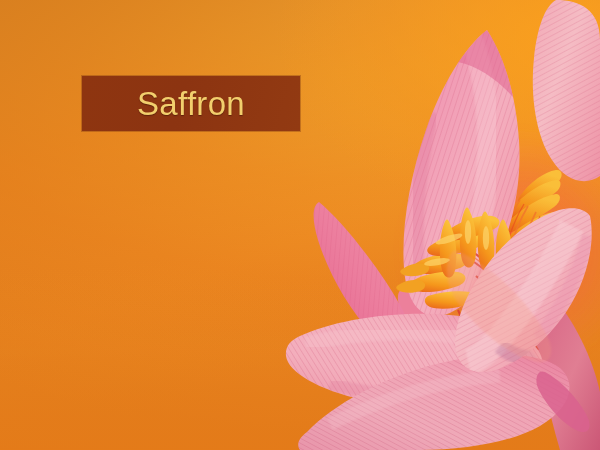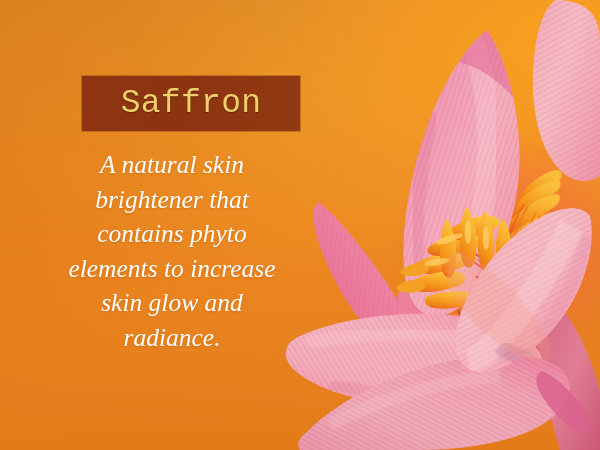--- a/index.html
+++ b/index.html
@@ -61,21 +61,21 @@
     box-shadow: 0 0 0 1px rgba(120,52,16,0.35);
     display: flex;
     align-items: center;
     justify-content: center;
   }
   .title-text {
     color: #F2CF6D;
     font-size: 33px;
     line-height: 1;
     letter-spacing: 0.3px;
-    font-family: Liberation Mono, monospace;
+    font-family: Liberation Sans, sans-serif;
     text-shadow: 0 1px 1px rgba(60,20,5,0.55);
     white-space: nowrap;
   }
 
   .body-copy {
     position: absolute;
     left: 28px;
     top: 148px;
     width: 288px;
     text-align: center;
@@ -383,22 +383,14 @@
       <path d="M545,372 C560,380 576,396 586,414 C594,428 588,436 576,430
                C560,422 544,402 538,388 C534,378 538,369 545,372 Z" fill="#D9628E" opacity="0.85"></path>
 
     </g>
   </svg>
 
   <div class="title-banner">
     <span class="title-text">Saffron</span>
   </div>
 
-  <div class="body-copy">
-    <span class="ln">A natural skin</span>
-    <span class="ln">brightener that</span>
-    <span class="ln">contains phyto</span>
-    <span class="ln">elements to increase</span>
-    <span class="ln">skin glow and</span>
-    <span class="ln">radiance.</span>
-  </div>
 
 </div>
 
 </body></html>

